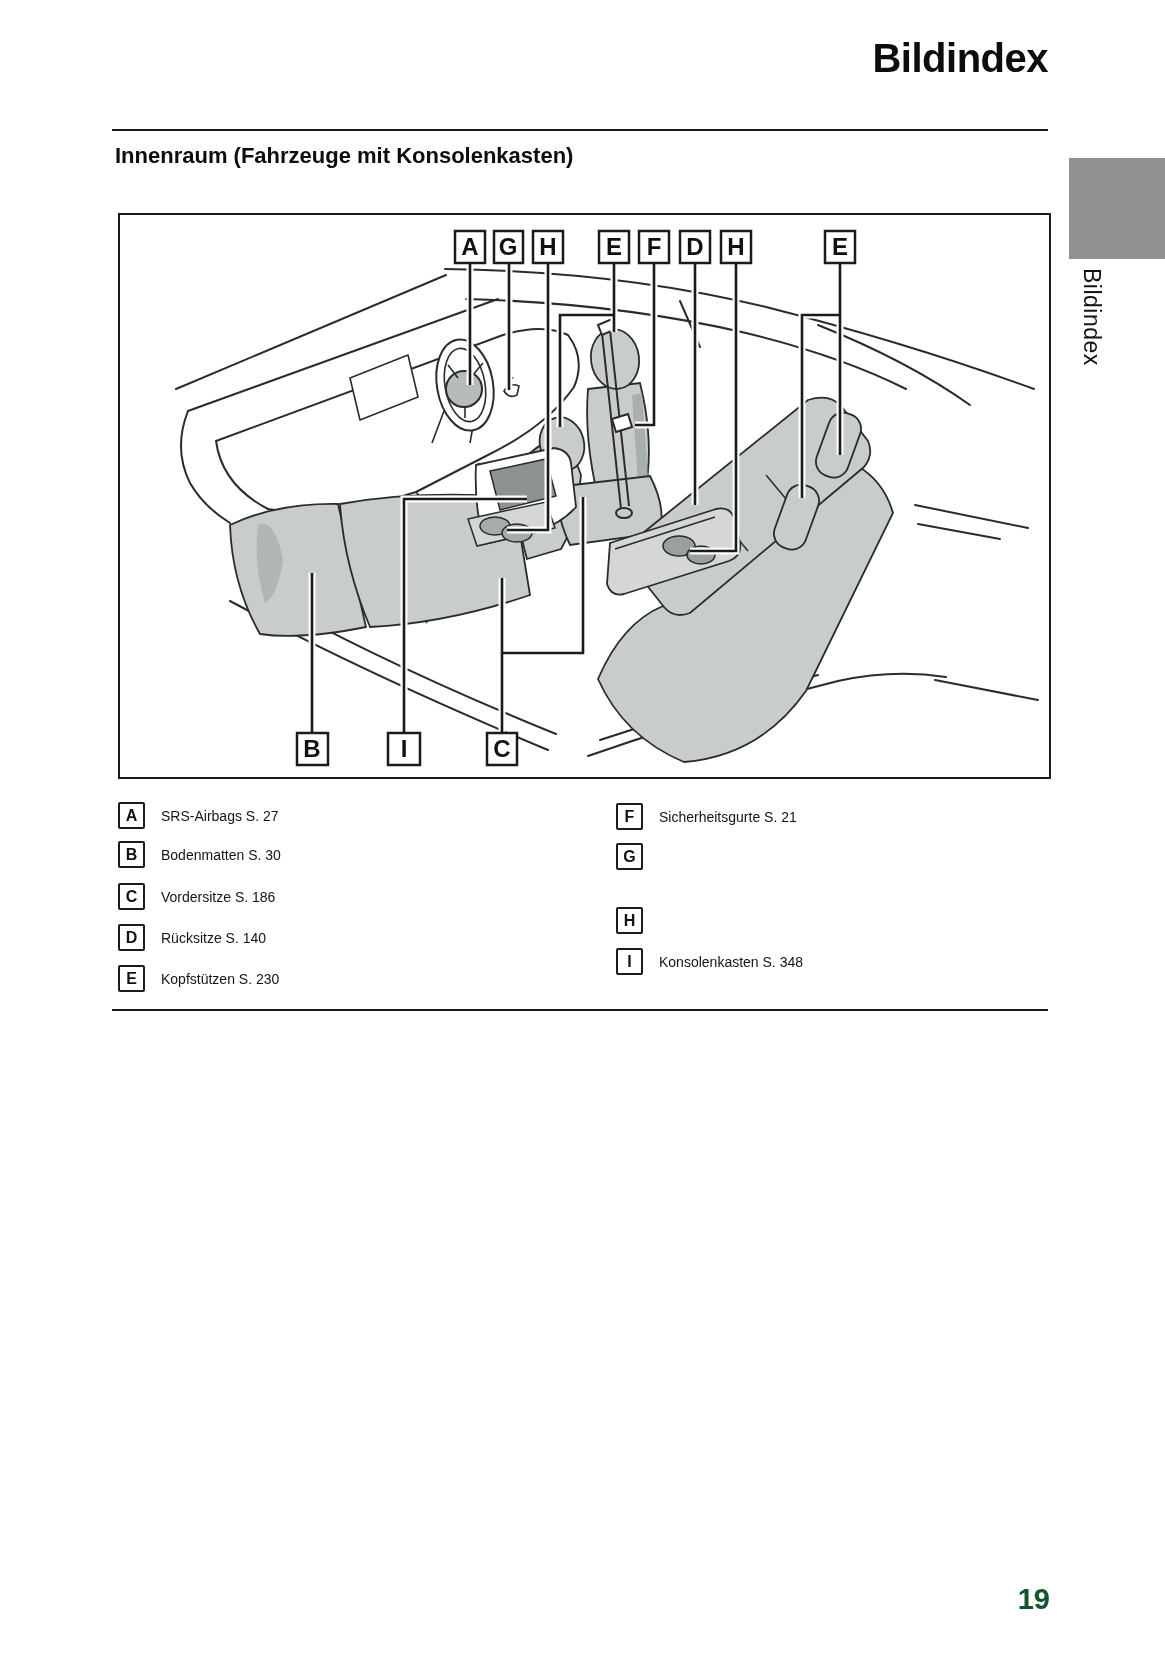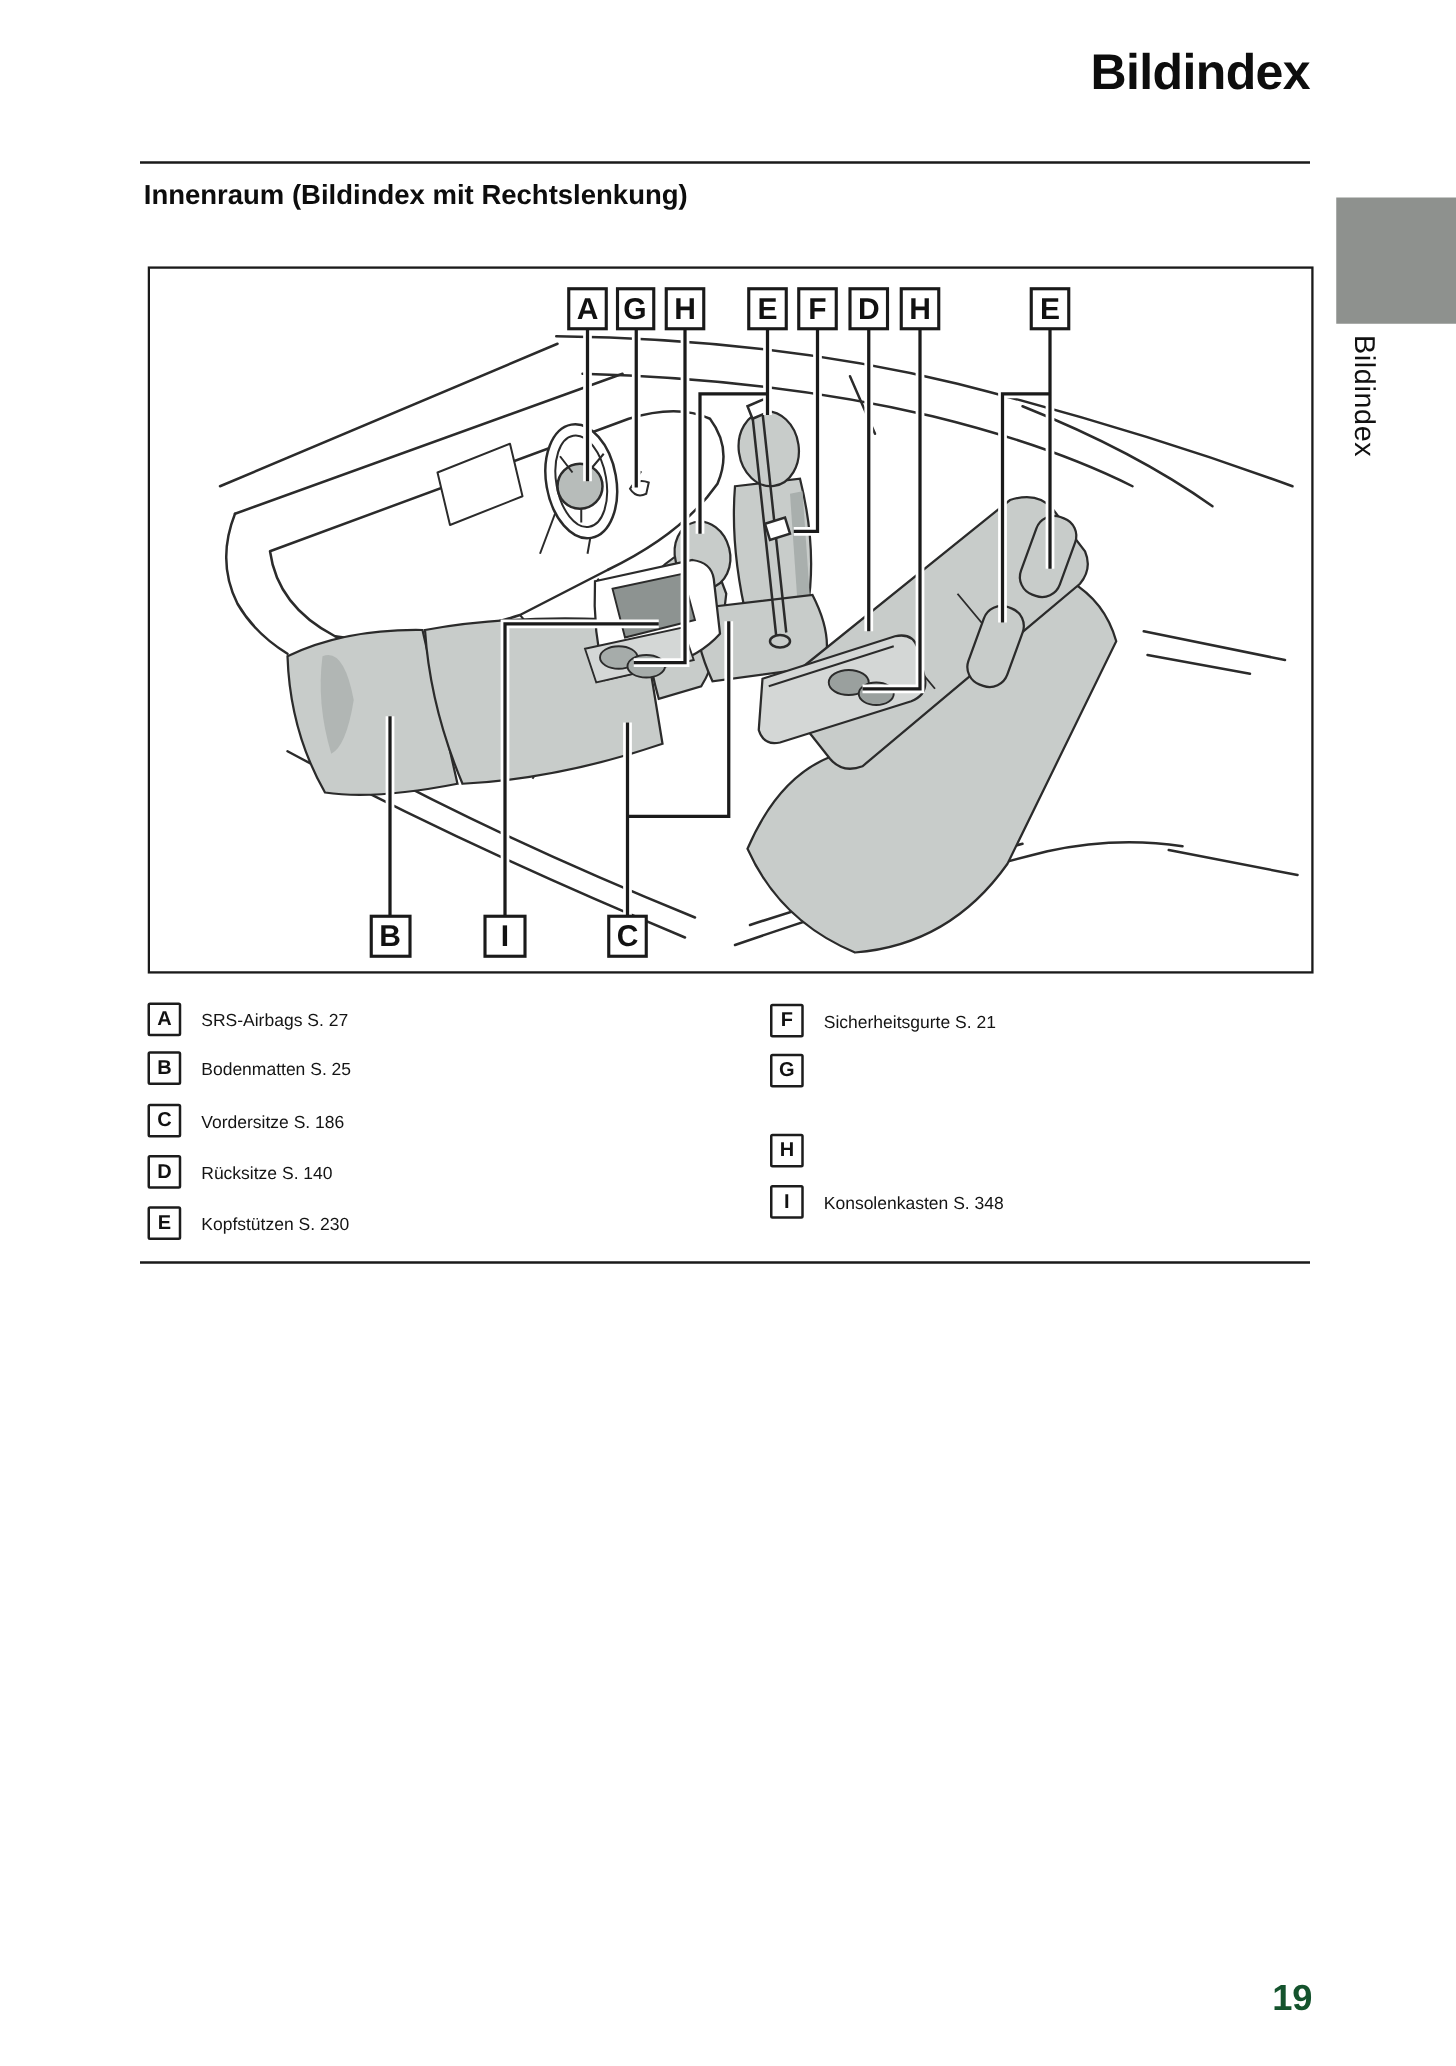--- a/index.html
+++ b/index.html
@@ -58,21 +58,21 @@
   svg text.callout{
     font-family:"Liberation Sans",sans-serif;
     font-size:24px;font-weight:700;fill:#111;text-anchor:middle;
   }
 </style>
 </head>
 <body>
 
 <div class="page-title">Bildindex</div>
 <div class="rule rule-top"></div>
-<div class="section-heading">Innenraum (Bildindex mit Rechtslenkung)</div>
+<div class="section-heading">Innenraum (Fahrzeuge mit Konsolenkasten)</div>
 <div class="chapter-tab"></div>
 <div class="side-label">Bildindex</div>
 
 <svg class="diagram" viewBox="0 0 933 566" xmlns="http://www.w3.org/2000/svg">
 
   <rect x="1" y="1" width="931" height="564" fill="#ffffff" stroke="#1a1a1a" stroke-width="2"></rect>
 
   <g stroke="#2b2b2b" stroke-width="2" fill="none" stroke-linecap="round" stroke-linejoin="round">
     <path d="M 58,176 L 328,62"></path>
     <path d="M 70,198 L 380,86"></path>
@@ -211,21 +211,21 @@
     <text class="callout" x="384" y="544">C</text>
   </g>
 </svg>
 
 <div class="legend-row col-left" style="top:802px">
   <div class="legend-key">A</div>
   <div class="legend-label">SRS-Airbags S. 27</div>
 </div>
 <div class="legend-row col-left" style="top:841px">
   <div class="legend-key">B</div>
-  <div class="legend-label">Bodenmatten S. 25</div>
+  <div class="legend-label">Bodenmatten S. 30</div>
 </div>
 <div class="legend-row col-left" style="top:883px">
   <div class="legend-key">C</div>
   <div class="legend-label">Vordersitze S. 186</div>
 </div>
 <div class="legend-row col-left" style="top:924px">
   <div class="legend-key">D</div>
   <div class="legend-label">Rücksitze S. 140</div>
 </div>
 <div class="legend-row col-left" style="top:965px">

